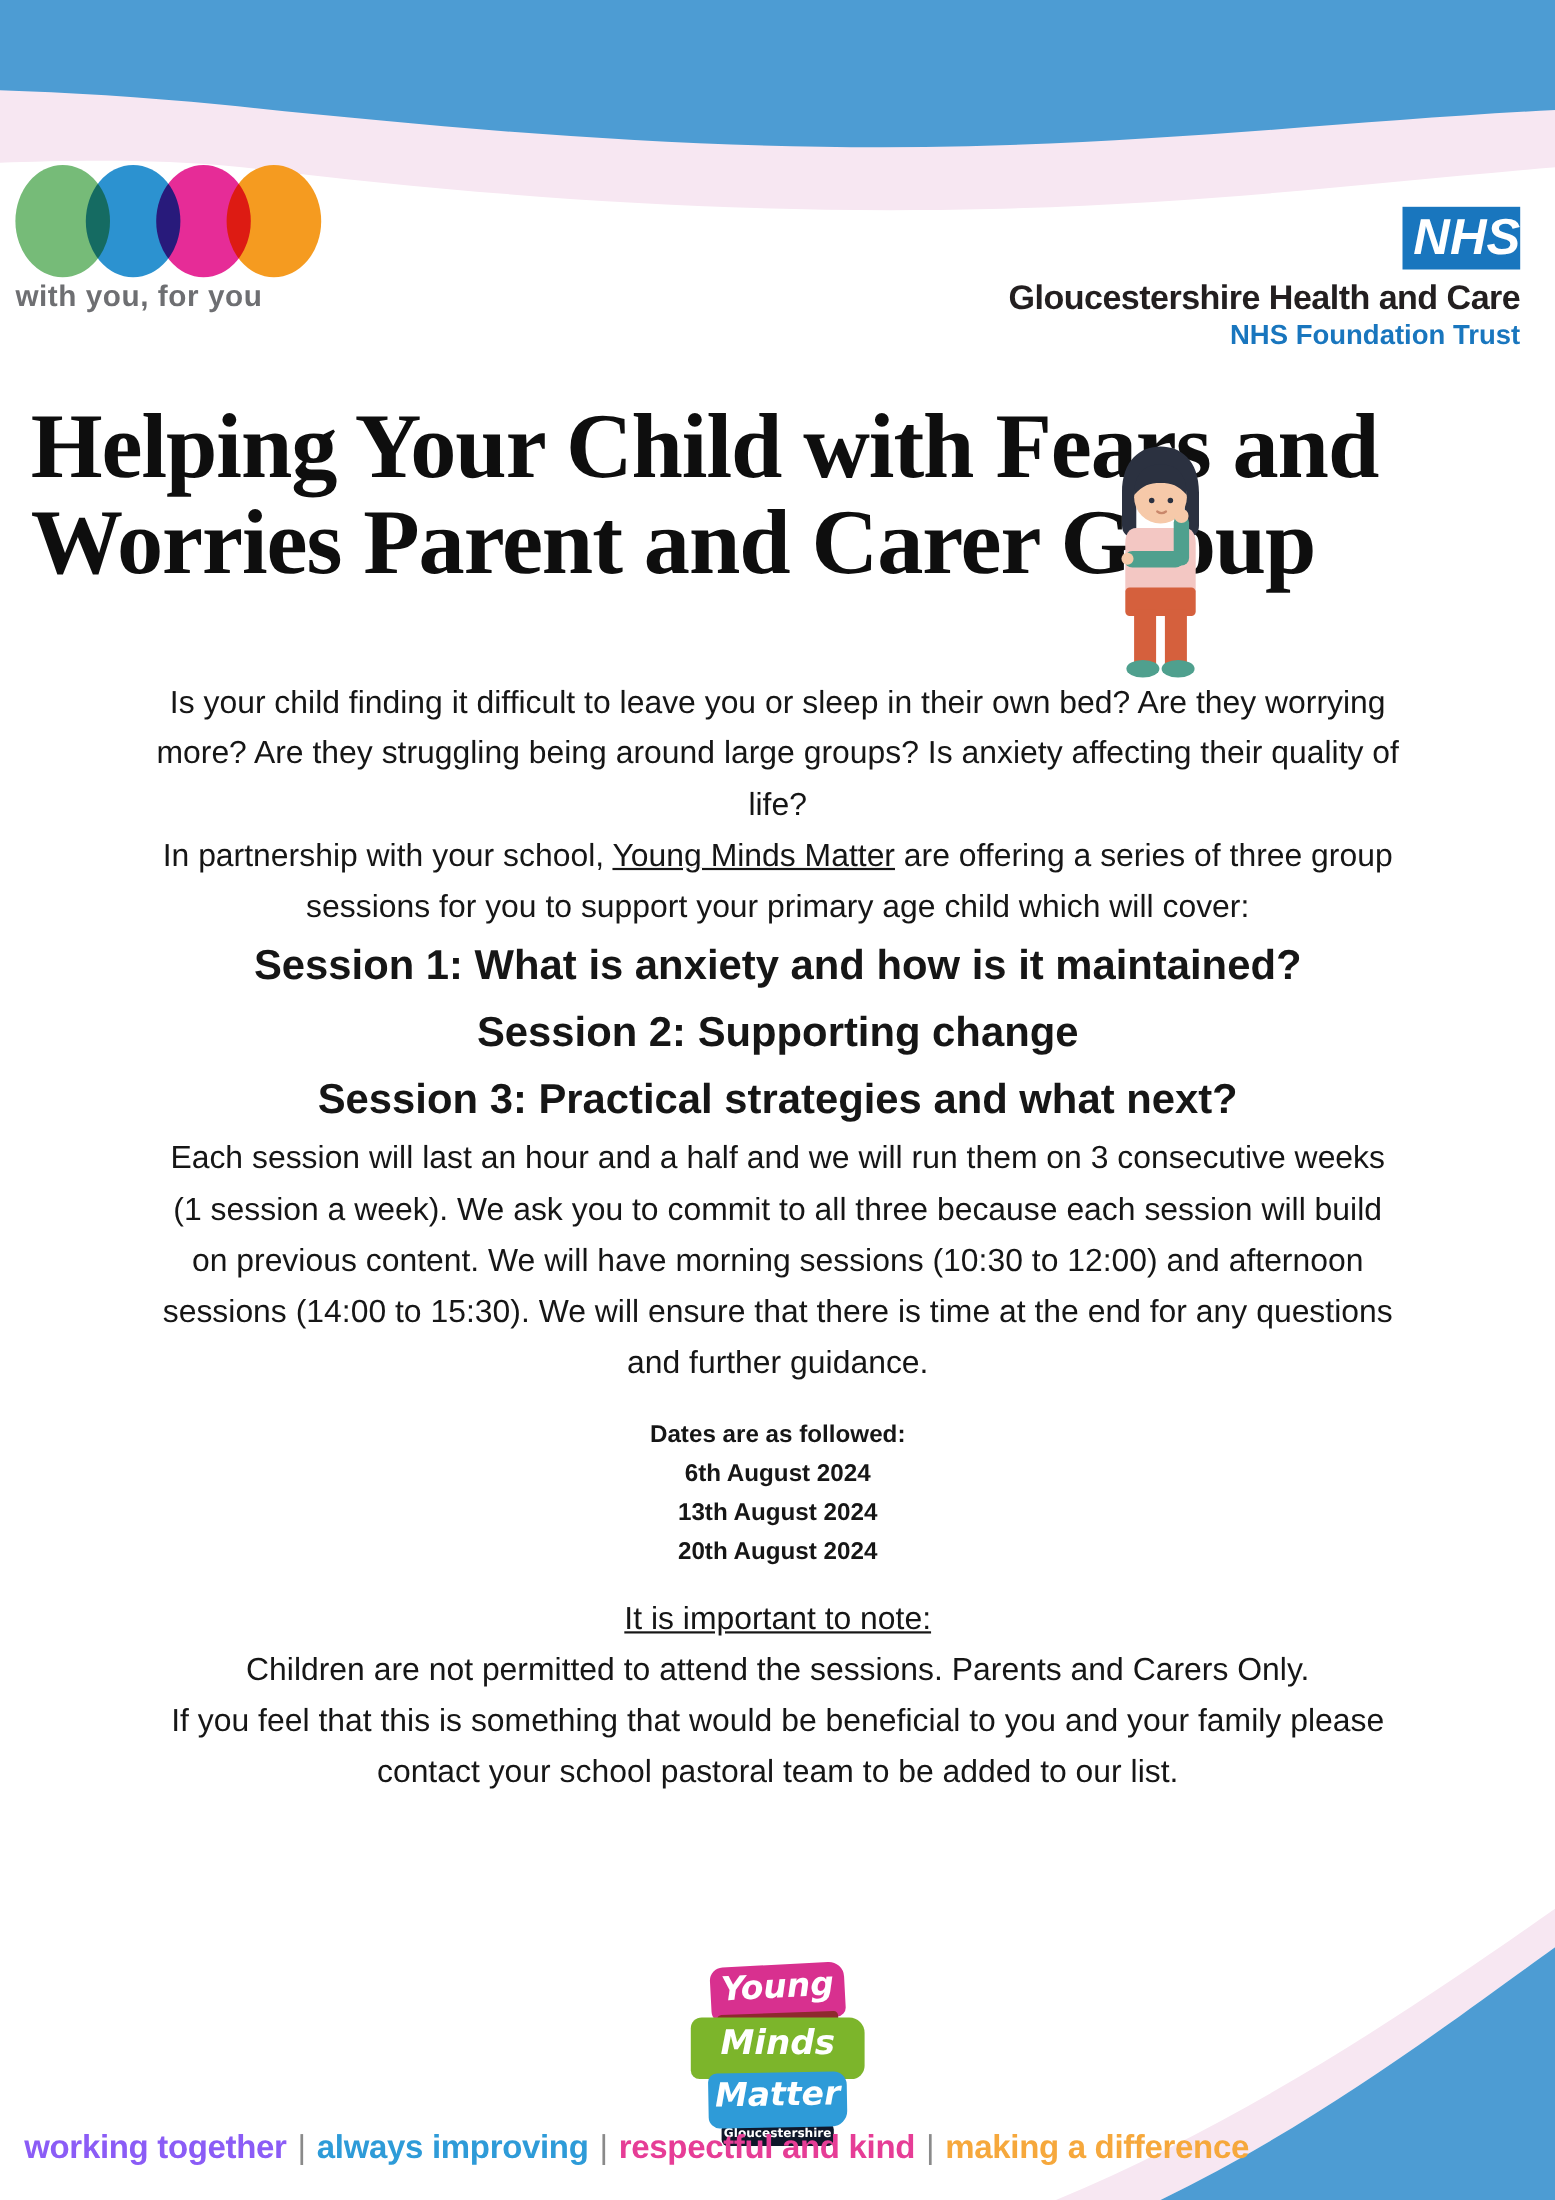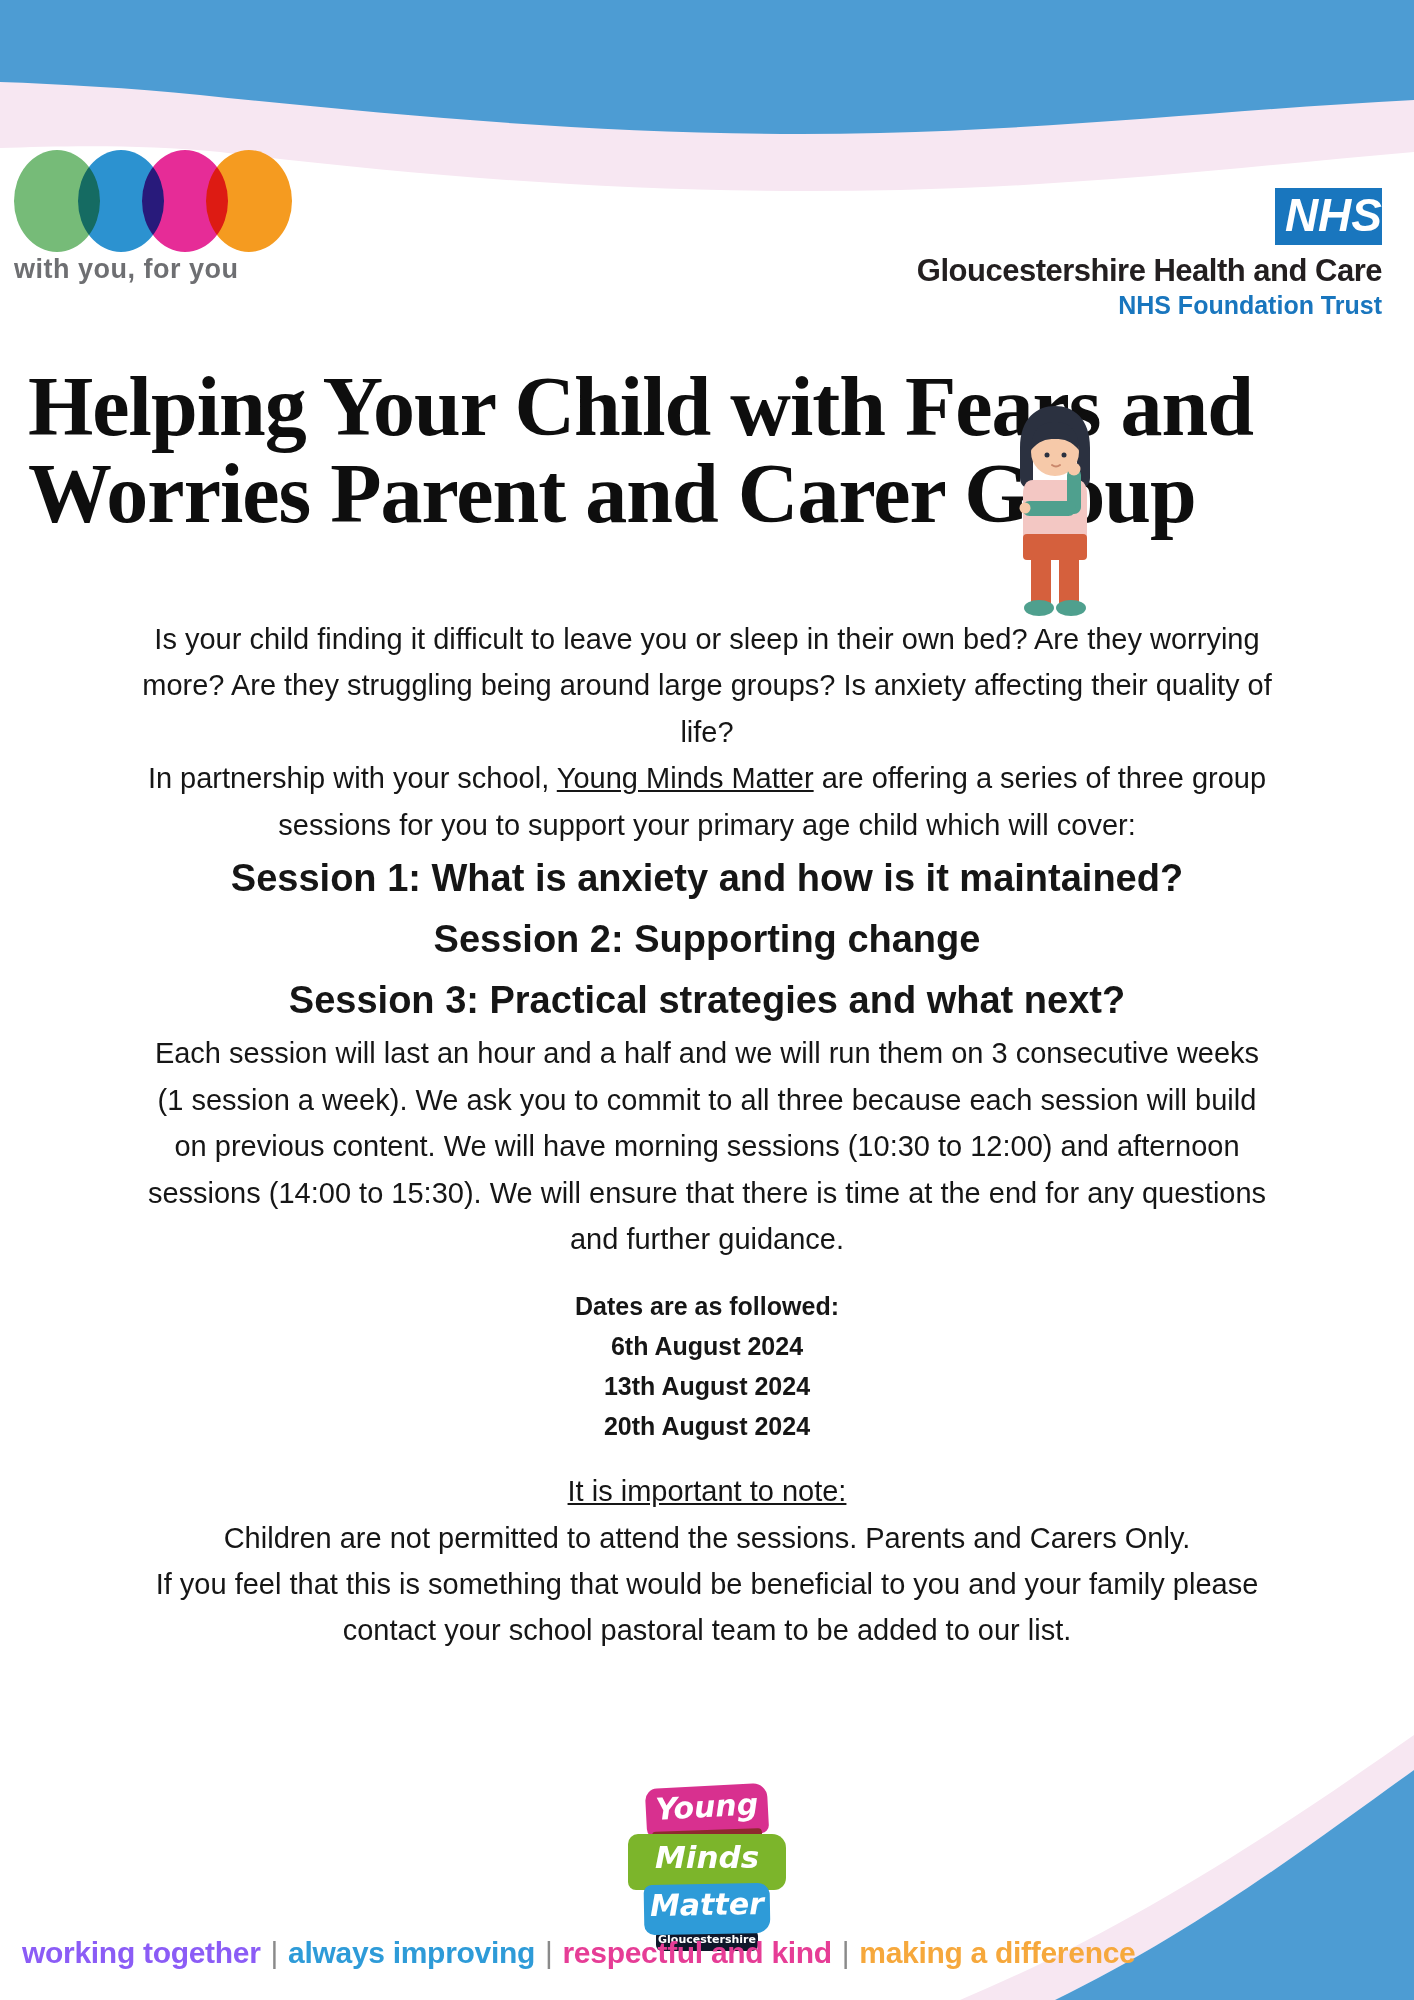--- a/index.html
+++ b/index.html
@@ -36,21 +36,21 @@
   
   .child{position:absolute;left:995px;top:398px;z-index:2}
 
   
   .main{position:absolute;top:616px;left:142px;width:1130px;text-align:center;z-index:2;
     font-size:29px;line-height:1.6;color:#161616}
   .main p{margin:0}
   .u{text-decoration:underline}
   .sessions div{font-weight:bold;font-size:38px;line-height:1.6}
   .details{margin-top:56px}
-  .dates{margin-top:24px;font-weight:bold;font-size:25px;line-height:1.6}
+  .dates{margin-top:24px;font-weight:bold;font-size:22px;line-height:1.6}
   .note{margin-top:22px}
   .cta{margin-top:46px}
 
   
   .ymm{position:absolute;top:1786px;left:50%;transform:translateX(-50%);text-align:center;z-index:3;
     font-family:"DejaVu Sans",sans-serif;font-style:italic;font-weight:bold;color:#fff}
   .ymm-block{position:relative;margin:0 auto;border-radius:10px;line-height:1}
   .ymm-young{width:122px;height:44px;background:#D8308F;transform:rotate(-3deg);font-size:30px;padding-top:6px;border-radius:12px 14px 8px 10px}
   .ymm-sliver{width:110px;height:10px;background:#8E2A2E;margin:-6px auto 0;border-radius:4px;transform:rotate(-2deg)}
   .ymm-minds{width:158px;height:48px;background:#7CB52B;margin-top:-6px;font-size:31px;padding-top:8px;border-radius:10px 14px 12px 8px}

